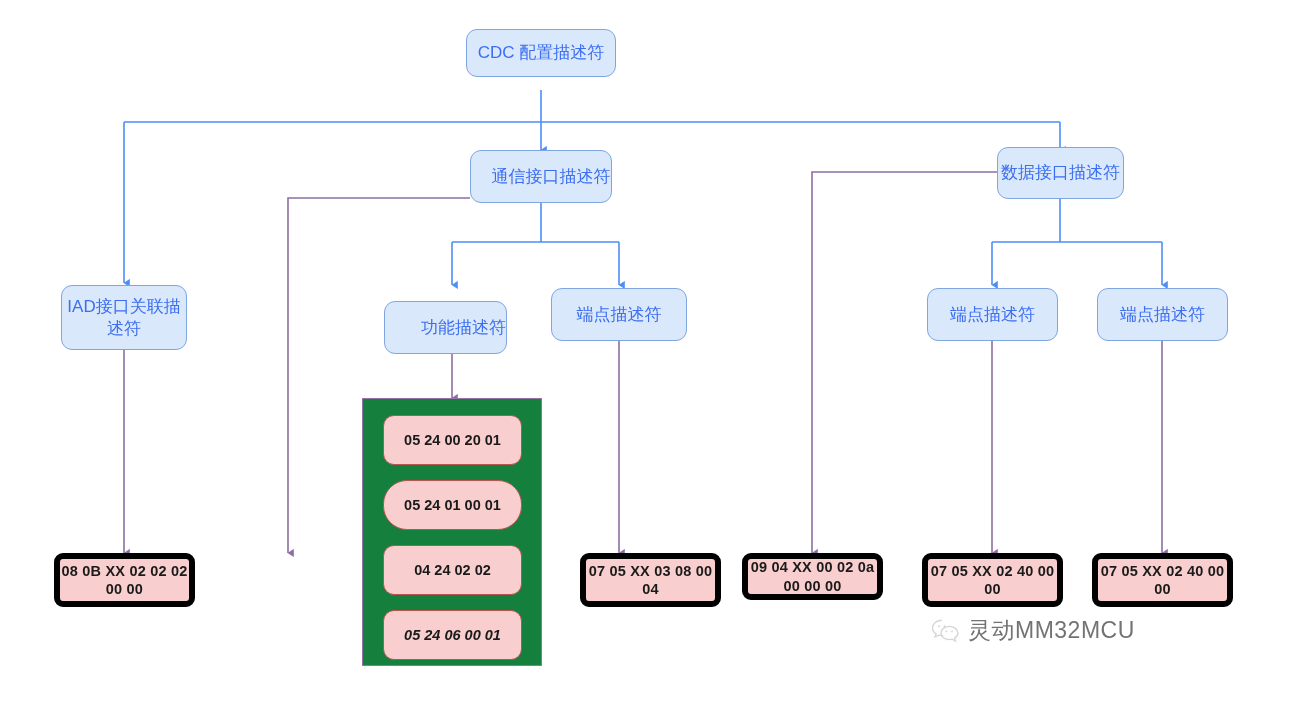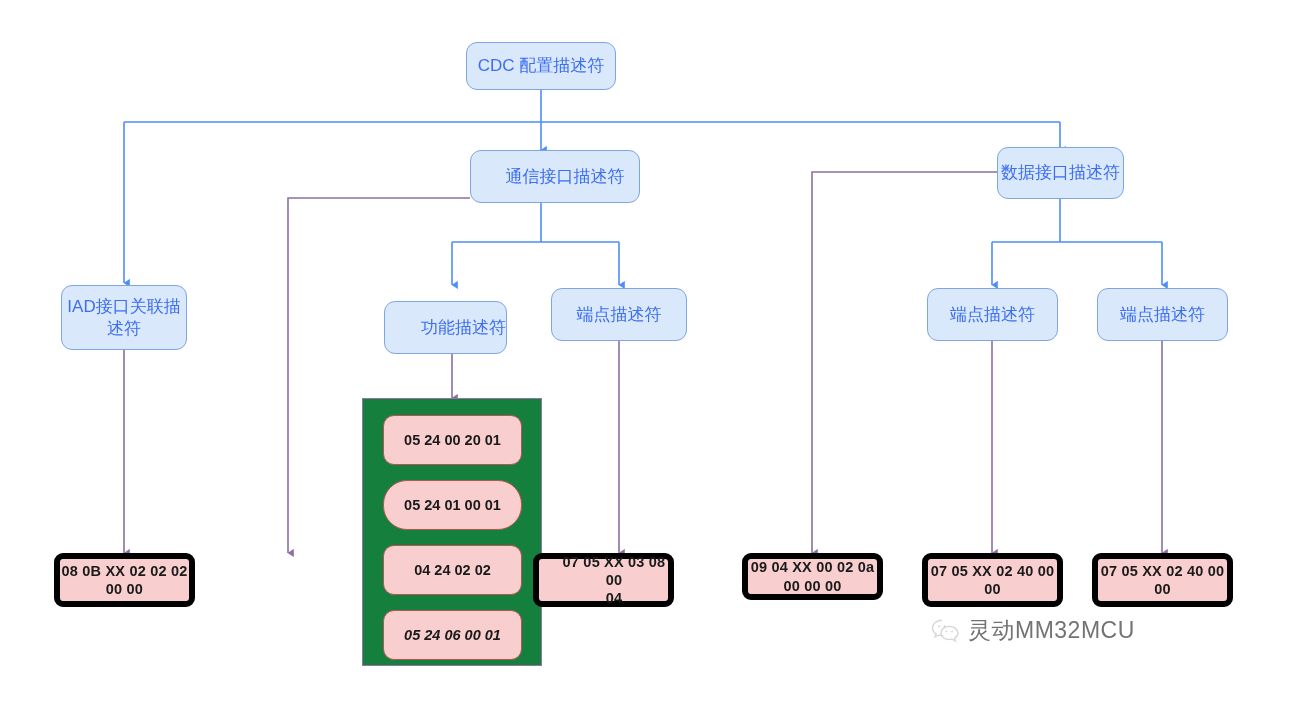--- a/index.html
+++ b/index.html
@@ -85,25 +85,25 @@
 
       <path d="M619,341 L619,553" marker-end="url(#arrP)"></path>
 
       <path d="M997,172 L812,172 L812,553" marker-end="url(#arrP)"></path>
 
       <path d="M992,341 L992,553" marker-end="url(#arrP)"></path>
       <path d="M1162,341 L1162,553" marker-end="url(#arrP)"></path>
     </g>
   </svg>
 
-  <div class="node blue-node" style="left:466px;top:42px;width:150px;height:48px;">
+  <div class="node blue-node" style="left:466px;top:29px;width:150px;height:48px;">
     <span>CDC 配置描述符</span>
   </div>
 
-  <div class="node blue-node" style="left:470px;top:150px;width:170px;height:53px;padding-left:20px;">
+  <div class="node blue-node" style="left:470px;top:150px;width:142px;height:53px;padding-left:20px;">
     <span>通信接口描述符</span>
   </div>
 
   <div class="node blue-node" style="left:997px;top:147px;width:127px;height:52px;">
     <span>数据接口描述符</span>
   </div>
 
   <div class="node blue-node" style="left:61px;top:285px;width:126px;height:65px;white-space:pre-line;">
     <span>IAD接口关联描
 述符</span>
@@ -139,21 +139,21 @@
       <span>05 24 06 00 01</span>
     </div>
   </div>
 
   <div class="node pink-node" style="left:54px;top:553px;width:141px;height:54px;white-space:pre-line;">
     <span>08 0B XX 02 02 02
 00 00</span>
   </div>
 
 
-  <div class="node pink-node" style="left:533px;top:553px;width:141px;height:54px;white-space:pre-line;padding-left:21px;">
+  <div class="node pink-node" style="left:580px;top:553px;width:141px;height:54px;white-space:pre-line;">
     <span>07 05 XX 03 08 00
 04</span>
   </div>
 
   <div class="node pink-node" style="left:742px;top:553px;width:141px;height:47px;white-space:pre-line;">
     <span>09 04 XX 00 02 0a
 00 00 00</span>
   </div>
 
   <div class="node pink-node" style="left:922px;top:553px;width:141px;height:54px;white-space:pre-line;">

